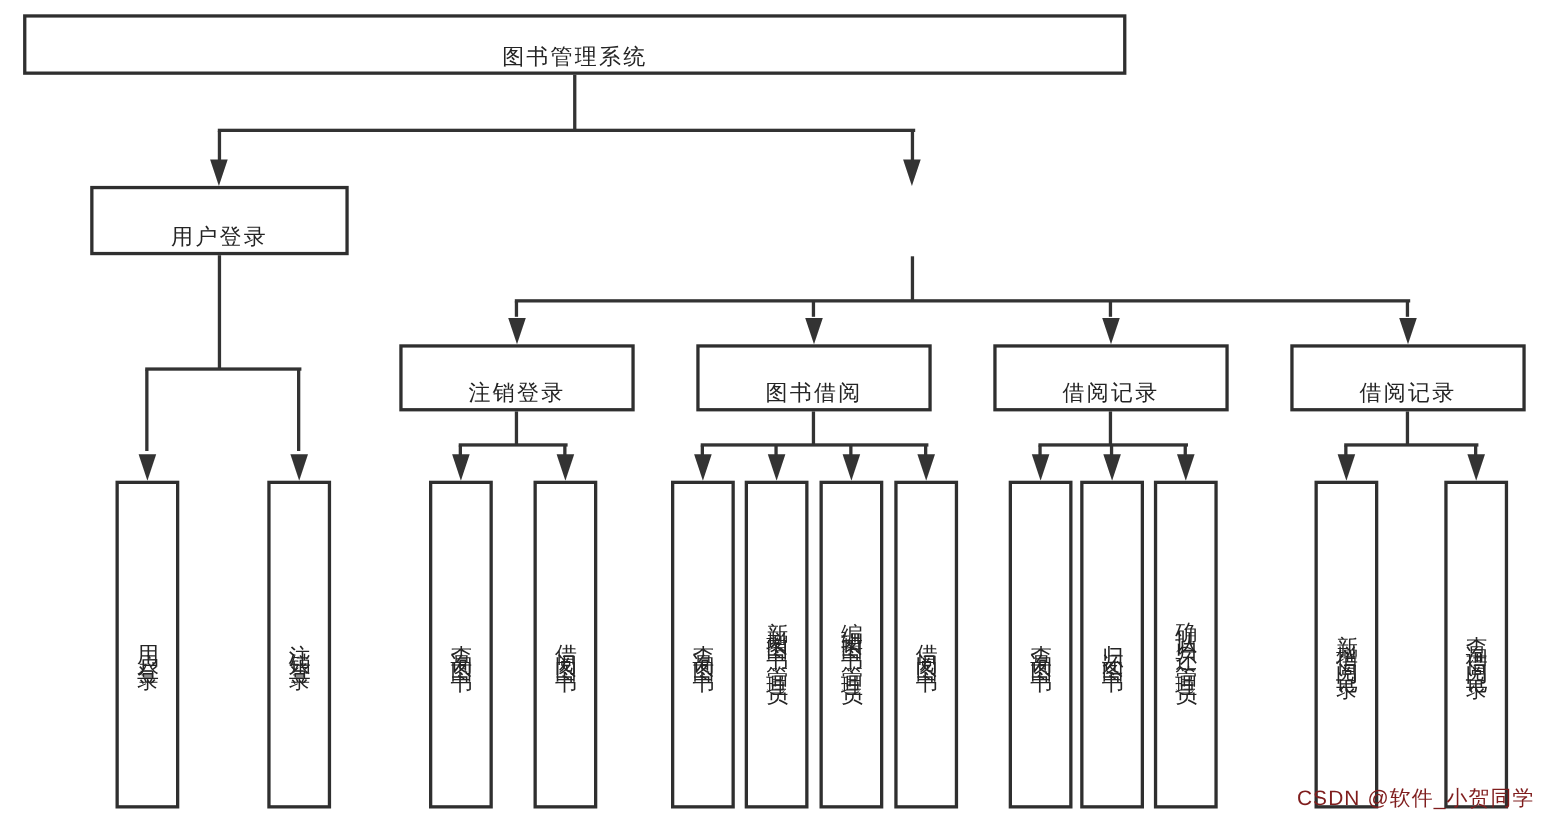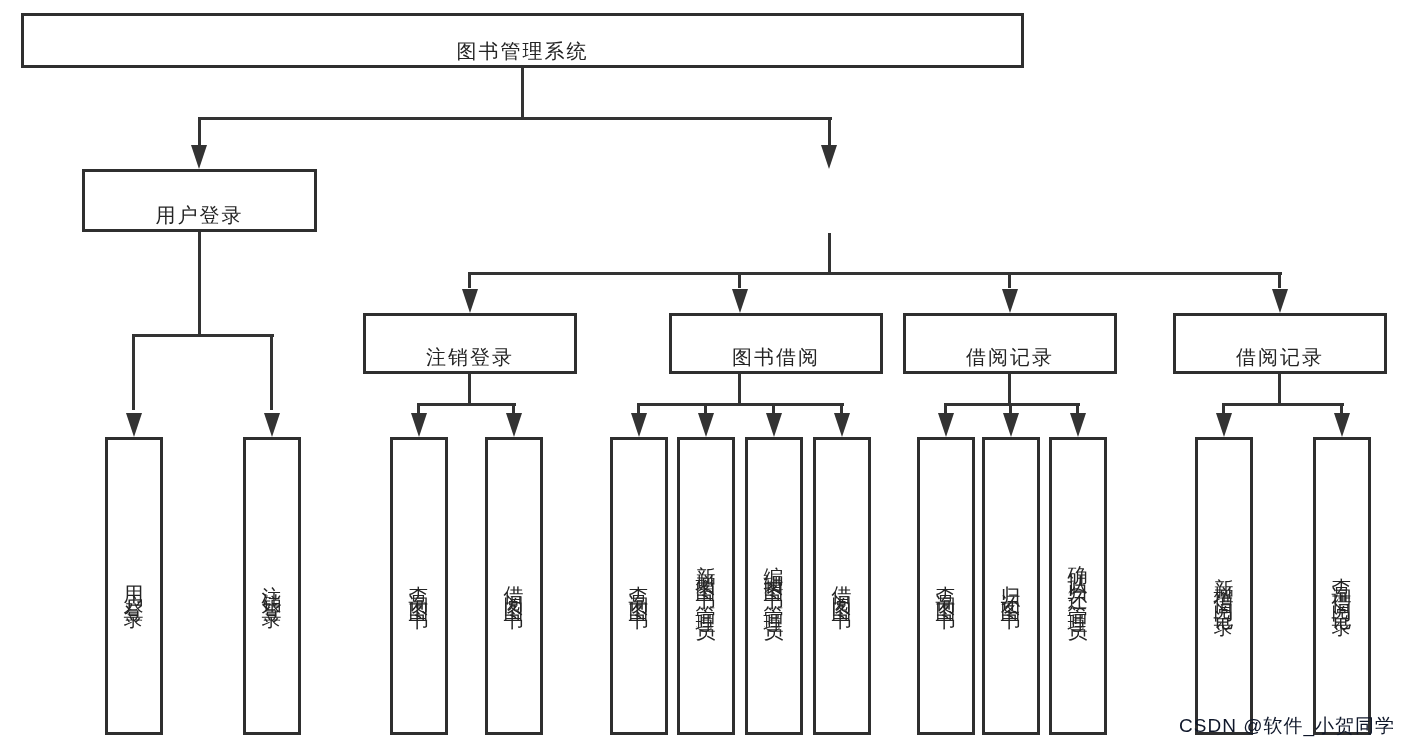--- a/index.html
+++ b/index.html
@@ -57,21 +57,21 @@
     height: 0;
     border-left: 8px solid transparent;
     border-right: 8px solid transparent;
     border-top: 24px solid #333333;
   }
   .watermark {
     position: absolute;
     right: 10px;
     bottom: 8px;
     font-size: 19px;
-    color: #0f172a;
+    color: #7f1d1d;
     letter-spacing: 1px;
     z-index: 10;
     white-space: nowrap;
   }
 </style>
 </head>
 <body>
 
 <div class="canvas">
 
@@ -104,21 +104,21 @@
   <div class="ln" style="left:738px; top:274px; width:3px; height:14px;"></div>
   <div class="ah" style="left:732px; top:289px;"></div>
   <div class="ln" style="left:1008px; top:274px; width:3px; height:14px;"></div>
   <div class="ah" style="left:1002px; top:289px;"></div>
   <div class="ln" style="left:1278px; top:274px; width:3px; height:14px;"></div>
   <div class="ah" style="left:1272px; top:289px;"></div>
 
   <div class="box" style="left:363px; top:313px; width:214px; height:61px;">
     <span class="lbl">注销登录</span>
   </div>
-  <div class="box" style="left:669px; top:313px; width:214px; height:61px;">
+  <div class="box" style="left:633px; top:313px; width:214px; height:61px;">
     <span class="lbl">图书借阅</span>
   </div>
   <div class="box" style="left:903px; top:313px; width:214px; height:61px;">
     <span class="lbl">借阅记录</span>
   </div>
   <div class="box" style="left:1173px; top:313px; width:214px; height:61px;">
     <span class="lbl">借阅记录</span>
   </div>
 
   <div class="ln" style="left:468px; top:374px; width:3px; height:31px;"></div>

